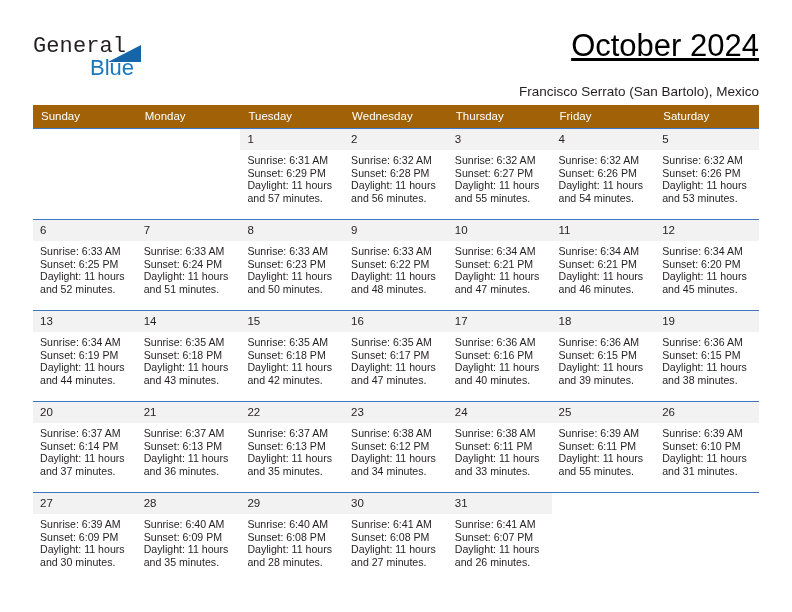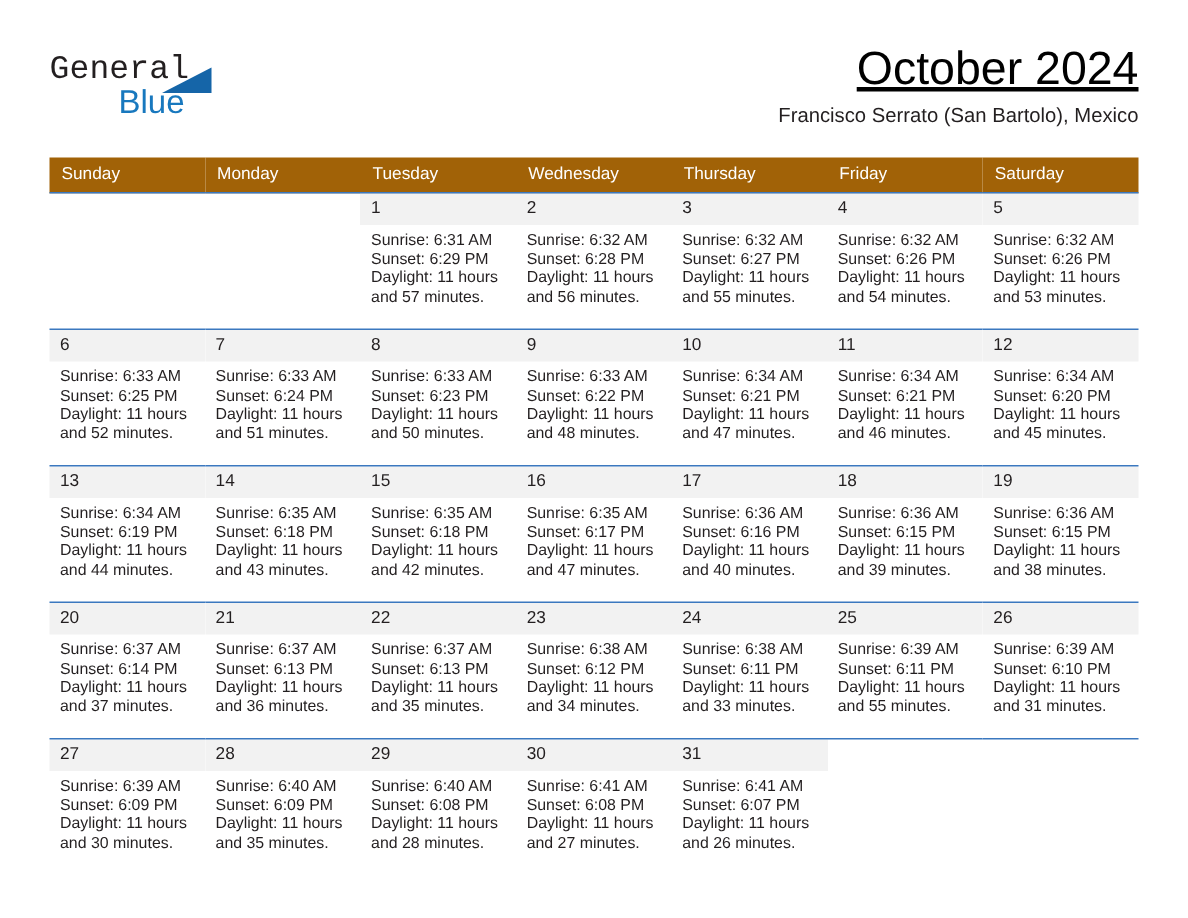--- a/index.html
+++ b/index.html
@@ -40,21 +40,21 @@
     position: absolute;
     left: 0;
     top: 0;
     font-size: 22px;
     letter-spacing: 0.1px;
     color: #231f20;
     font-family: Liberation Mono, monospace;
   }
   .brand-blue {
     position: absolute;
-    left: 46px;
+    left: 57px;
     top: 21px;
     font-size: 22px;
     color: #1878be;
     font-family: "Liberation Sans", sans-serif;
   }
   .brand-triangle {
     position: absolute;
     left: 75px;
     top: 11px;
     width: 0;
@@ -71,21 +71,21 @@
     text-align: right;
   }
   .cal-title {
     font-size: 31px;
     color: #000000;
     line-height: 32px;
     white-space: nowrap;
     text-decoration: underline;
   }
   .cal-subtitle {
-    margin-top: 7px;
+    margin-top: 22px;
     font-size: 13.5px;
     color: #231f20;
     line-height: 16px;
     white-space: nowrap;
   }
 
   
   .calendar {
     position: absolute;
     left: 33px;

